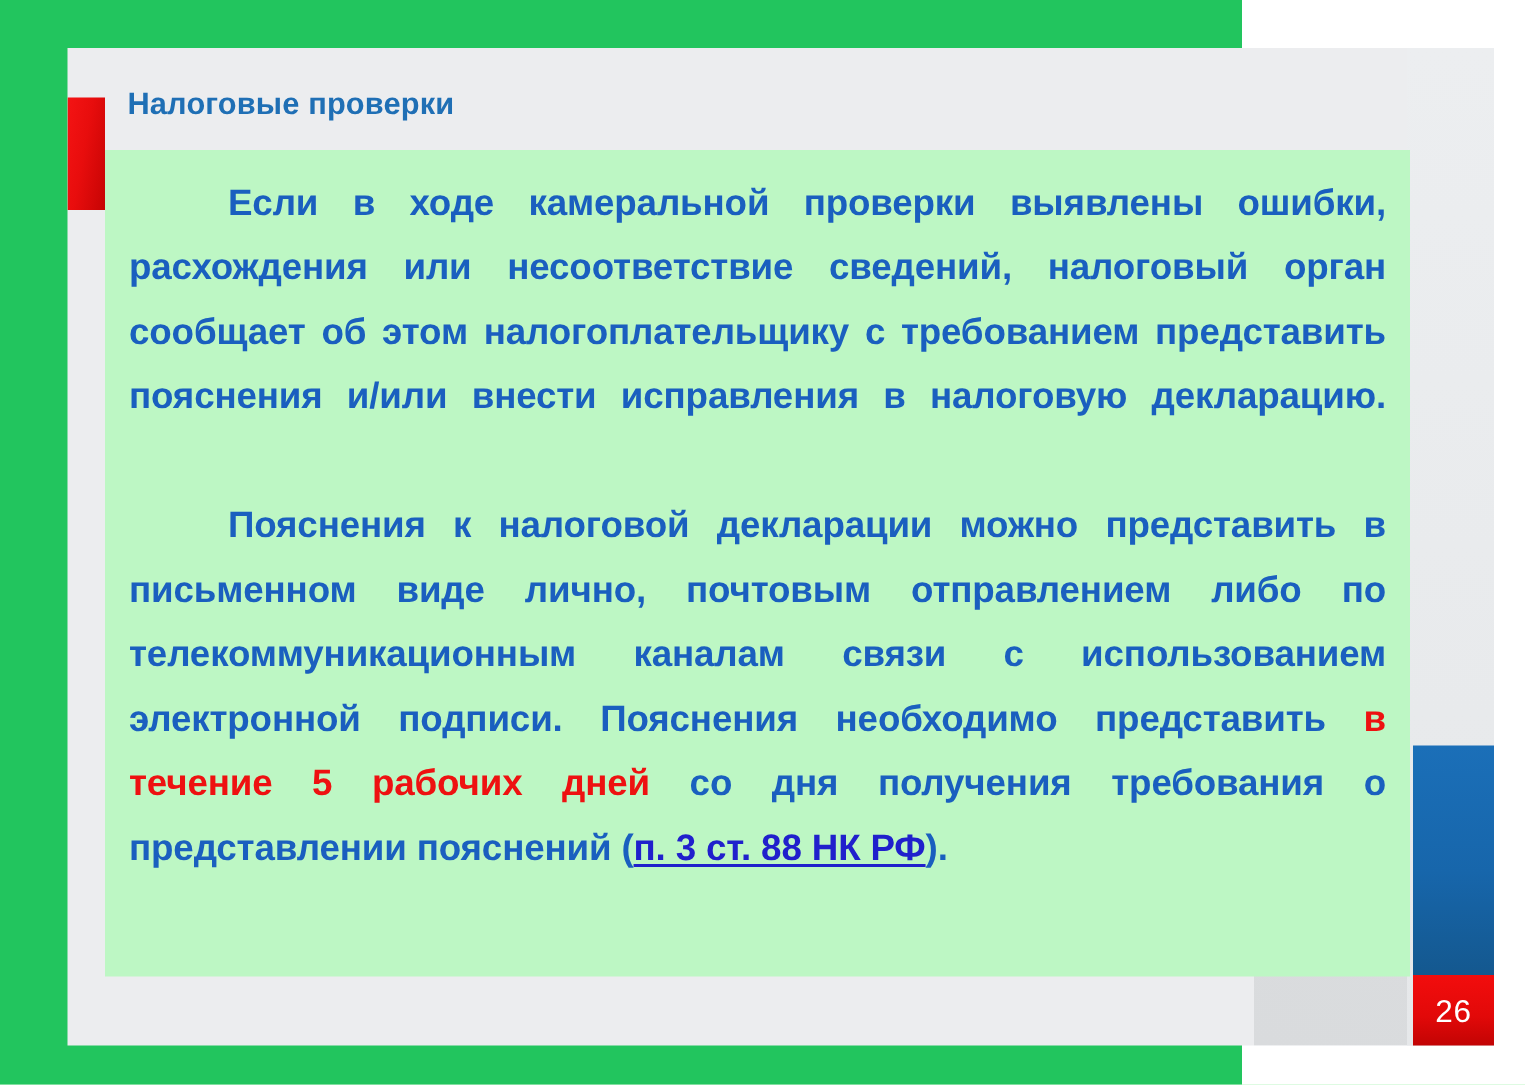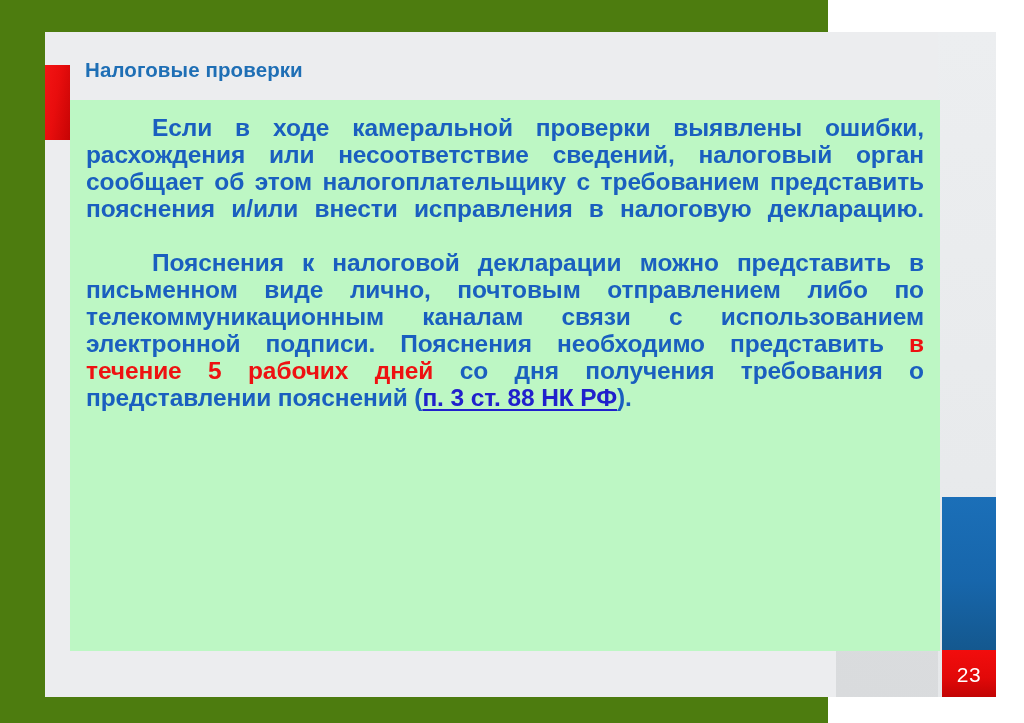--- a/index.html
+++ b/index.html
@@ -11,21 +11,21 @@
     height: 723px;
     background: #ffffff;
     font-family: "Liberation Sans", sans-serif;
     overflow: hidden;
   }
 
   .slide-canvas {
     position: relative;
     width: 828px;
     height: 723px;
-    background: #4d7c0f;
+    background: #22c55e;
   }
 
   
   .slide-body {
     position: absolute;
     left: 45px;
     top: 32px;
     width: 951px;
     height: 665px;
     background: #ecedef;
@@ -85,21 +85,21 @@
     box-sizing: border-box;
     padding: 14px 16px 10px 16px;
   }
 
   .body-para {
     margin: 0;
     text-align: justify;
     text-justify: inter-word;
     font-size: 24.5px;
     font-weight: bold;
-    line-height: 27px;
+    line-height: 43px;
     color: #1a5fbf;
     text-indent: 66px;
     letter-spacing: -0.1px;
   }
   .body-para.second {
     margin-top: 0;
   }
   
   .body-para::after {
     content: "";
@@ -169,16 +169,16 @@
     <div class="content-panel">
 
       <p class="body-para">Если в ходе камеральной проверки выявлены ошибки, расхождения или несоответствие сведений, налоговый орган сообщает об этом налогоплательщику с требованием представить пояснения и/или внести исправления в налоговую декларацию.</p>
 
       <p class="body-para second no-stretch"><span>Пояснения к налоговой декларации можно представить в письменном виде лично, почтовым отправлением либо по телекоммуникационным каналам связи с использованием электронной подписи. Пояснения необходимо представить </span><span class="em-red">в течение 5 рабочих дней</span><span> со дня получения требования о представлении пояснений (</span><span class="law-link">п. 3 ст. 88 НК РФ</span><span>).</span></p>
 
     </div>
 
     <div class="pager-blue"></div>
     <div class="pager-red"></div>
-    <div class="pager-number">23</div>
+    <div class="pager-number">26</div>
 
   </div>
 </div>
 
 </body></html>

